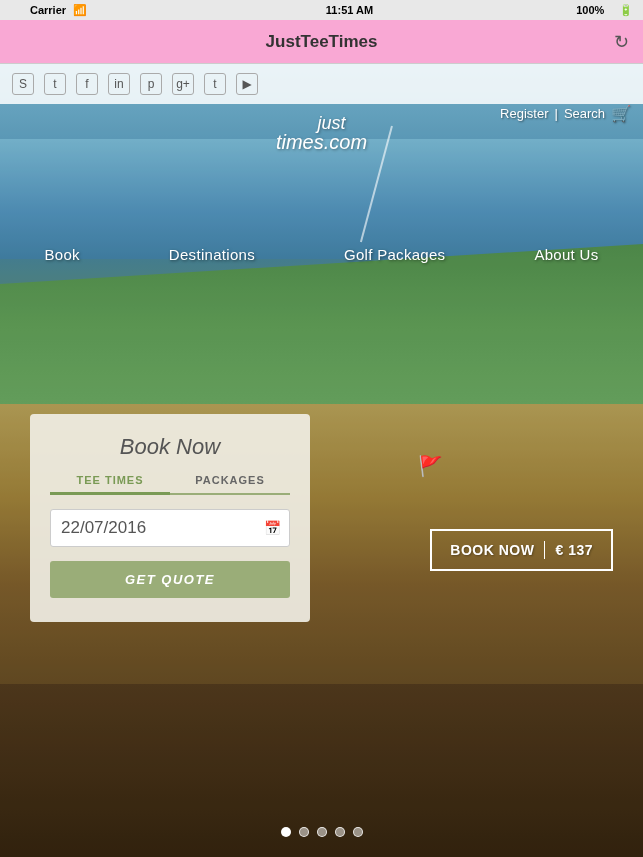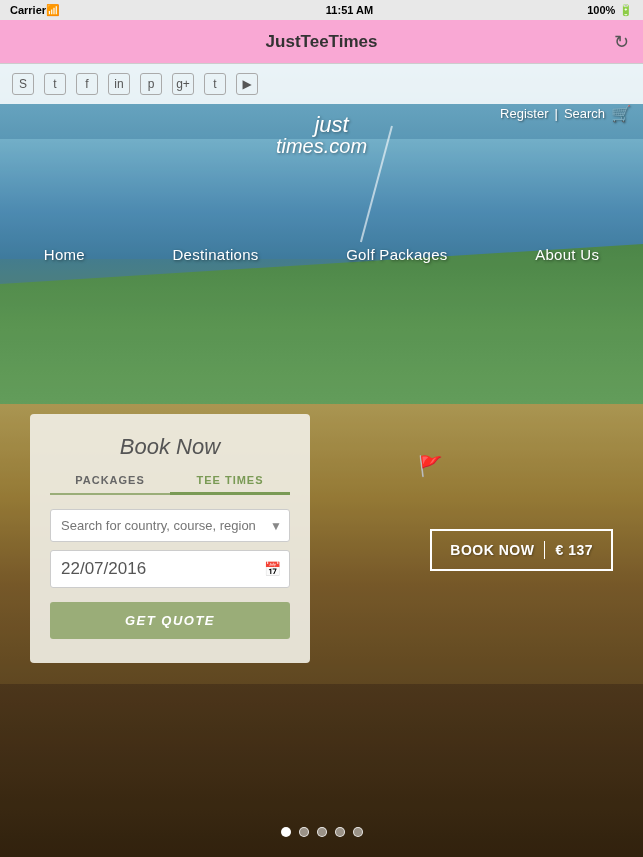--- a/index.html
+++ b/index.html
@@ -26,22 +26,22 @@
       color: #000;
       position: relative;
       z-index: 100;
     }
     .status-bar .time {
       position: absolute;
       left: 50%;
       transform: translateX(-50%);
       margin-left: 28px;
     }
-    .status-left { display: flex; align-items: center; gap: 0; }
-    .status-right { display: flex; align-items: center; gap: 4px; }
+    .status-left { display: flex; align-items: center; gap: 7px; margin-left: 20px; }
+    .status-right { display: flex; align-items: center; gap: 15px; }
 
     
     .title-bar {
       width: 100%;
       height: 44px;
       background: #f9a8d4;
       display: flex;
       align-items: center;
       justify-content: center;
       border-bottom: 1px solid #ccc;
@@ -158,21 +158,21 @@
     .logo-container {
       position: absolute;
       top: 50px;
       left: 50%;
       transform: translateX(-50%);
       z-index: 50;
       text-align: center;
       line-height: 1;
     }
     .logo-just {
-      font-size: 22px;
+      font-size: 18px;
       color: #fff;
       font-style: italic;
       font-weight: 300;
       text-shadow: 1px 1px 3px rgba(0,0,0,0.4);
       display: block;
       margin-left: 20px;
     }
     .logo-tee {
       font-size: 56px;
       color: #fff;
@@ -459,38 +459,34 @@
 
   <div class="logo-container">
     <div style="position:relative; display:inline-block;">
       <span class="logo-just">just</span>
       <span class="logo-times">times.com</span>
       <div class="logo-divider"></div>
     </div>
   </div>
 
   <nav class="nav-bar">
-    <span class="nav-item">Home</span>
+    <span class="nav-item">Book</span>
     <span class="nav-item">Destinations</span>
     <span class="nav-item">Golf Packages</span>
     <span class="nav-item">About Us</span>
   </nav>
 
   <div class="book-panel">
     <div class="book-title">Book Now</div>
 
     <div class="tabs-row">
+      <div class="tab-item active">TEE TIMES</div>
       <div class="tab-item">PACKAGES</div>
-      <div class="tab-item active">TEE TIMES</div>
     </div>
 
-    <div class="search-row">
-      <input class="search-input" type="text" placeholder="Search for country, course, region" style="">
-      <span class="dropdown-arrow">▼</span>
-    </div>
 
     <div class="date-row">
       <input class="date-input" type="text" value="22/07/2016" style="">
       <span class="calendar-icon">📅</span>
     </div>
 
     <button class="get-quote-btn">GET QUOTE</button>
   </div>
 
   <div class="book-cta">

